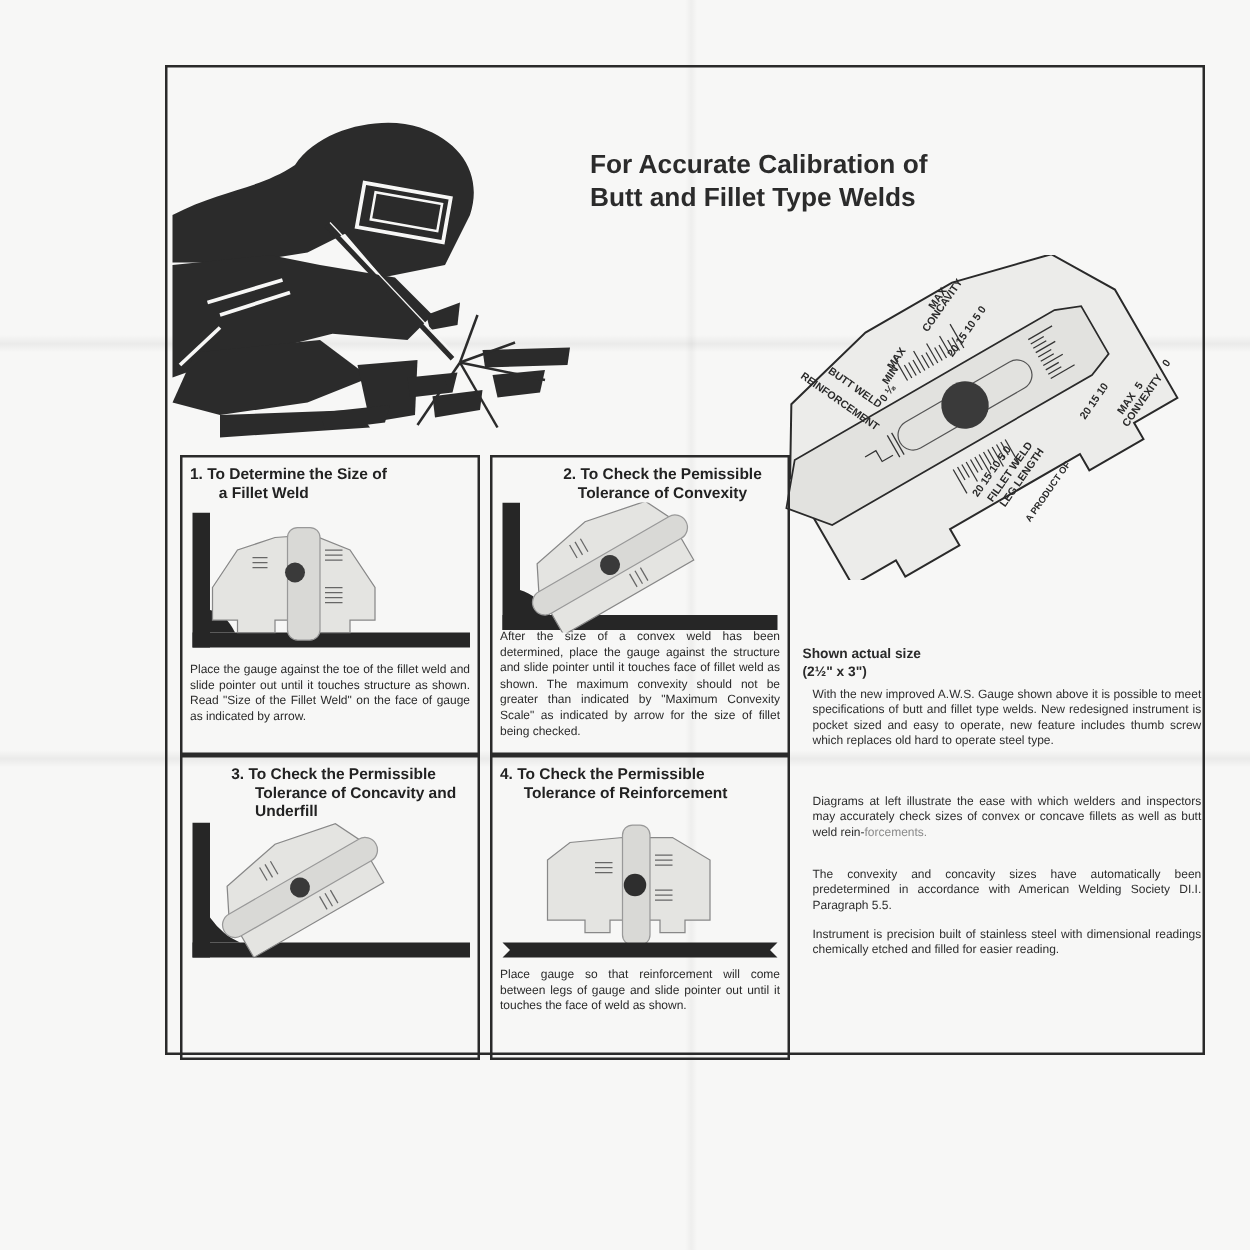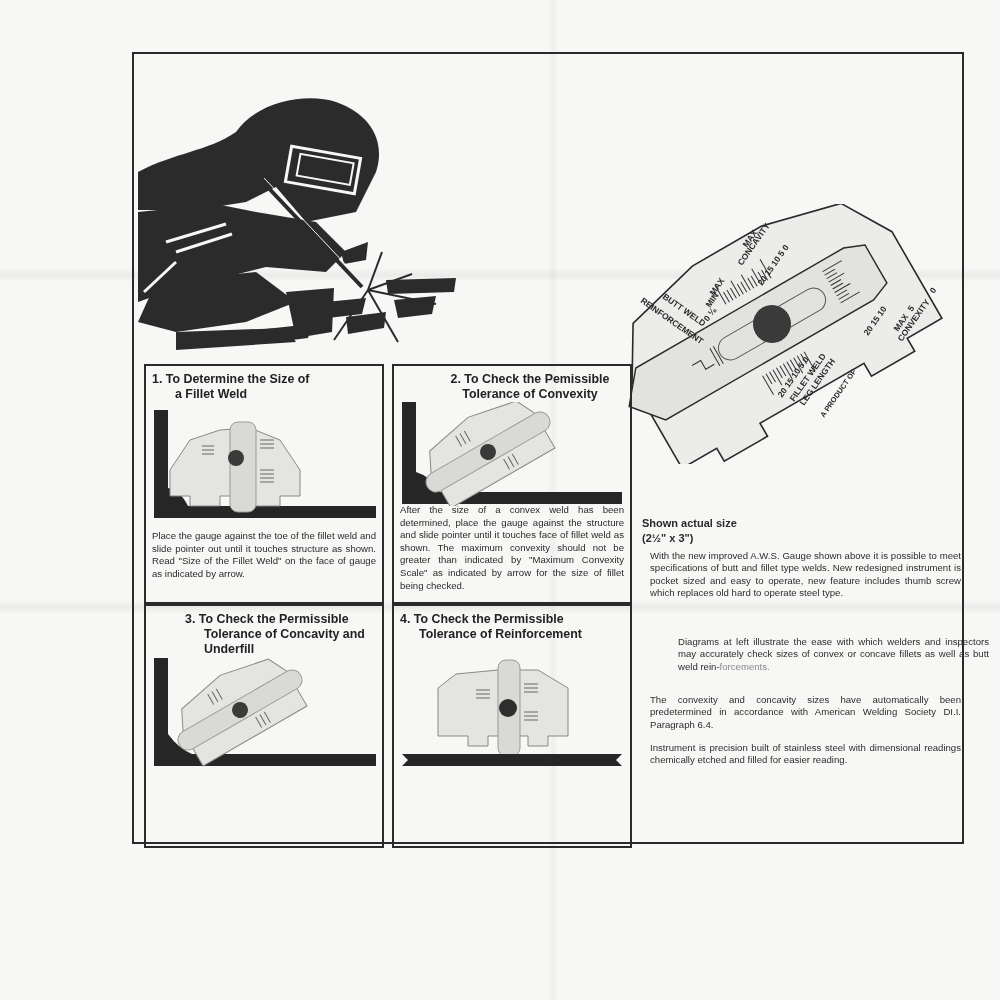--- a/index.html
+++ b/index.html
@@ -83,20 +83,22 @@
     </g>
 
     <g stroke="#f7f7f6" stroke-width="3">
       <line x1="30" y1="150" x2="90" y2="132"></line>
       <line x1="40" y1="160" x2="96" y2="142"></line>
       <line x1="8" y1="200" x2="40" y2="170"></line>
     </g>
   </svg>
 
   <div class="subtitle">
+    <div>For Accurate Calibration of</div>
+    <div>Butt and Fillet Type Welds</div>
   </div>
 
   <svg class="gauge-main" viewBox="0 0 390 260">
     <g transform="translate(200 120) rotate(-30)">
 
       <path d="M-150 -20 L-120 -70 L-40 -90 L40 -90 L120 -70 L150 -20 L150 80 L110 80 L110 95 L60 95 L60 80 L-60 80 L-60 95 L-110 95 L-110 80 L-150 80 Z" fill="#ececea" stroke="#2a2a2a" stroke-width="1.6"></path>
 
       <path d="M-22 -120 L22 -120 L30 -100 L30 140 L0 165 L-30 140 L-30 -100 Z" fill="#e2e2df" stroke="#2a2a2a" stroke-width="1.4" transform="rotate(90)"></path>
 
       <rect x="-60" y="-12" width="120" height="24" rx="12" fill="none" stroke="#555" stroke-width="1"></rect>
@@ -270,27 +272,28 @@
           <line x1="126" y1="36" x2="140" y2="36"></line>
           <line x1="126" y1="56" x2="140" y2="56"></line>
           <line x1="126" y1="60" x2="140" y2="60"></line>
           <line x1="126" y1="64" x2="140" y2="64"></line>
           <line x1="78" y1="34" x2="92" y2="34"></line>
           <line x1="78" y1="38" x2="92" y2="38"></line>
           <line x1="78" y1="42" x2="92" y2="42"></line>
         </g>
       <path d="M4 98 L224 98 L218 104 L224 110 L4 110 L10 104 Z" fill="#262626"></path>
     </svg>
+    <p style="left:6px; top:168px; width:224px;">Place gauge so that reinforcement will come between legs of gauge and slide pointer out until it touches the face of weld as shown.</p>
   </div>
 
   <div class="actual-size">
     <div>Shown actual size</div>
     <div>(2½" x 3")</div>
   </div>
 
   <div class="right-text" style="top:496px;">With the new improved A.W.S. Gauge shown above it is possible to meet specifications of butt and fillet type welds. New redesigned instrument is pocket sized and easy to operate, new feature includes thumb screw which replaces old hard to operate steel type.</div>
-  <div class="right-text" style="top:582px;margin-left:28px;">
+  <div class="right-text" style="top:582px;">
     <span>Diagrams at left illustrate the ease with which welders and inspectors may accurately check sizes of convex or concave fillets as well as butt weld rein-</span><span class="faint">forcements.</span>
   </div>
-  <div class="right-text" style="top:640px;">The convexity and concavity sizes have automatically been predetermined in accordance with American Welding Society DI.I. Paragraph 6.4.</div>
+  <div class="right-text" style="top:640px;">The convexity and concavity sizes have automatically been predetermined in accordance with American Welding Society DI.I. Paragraph 5.5.</div>
   <div class="right-text" style="top:688px;">Instrument is precision built of stainless steel with dimensional readings chemically etched and filled for easier reading.</div>
 
 </div>
 
 </body></html>

